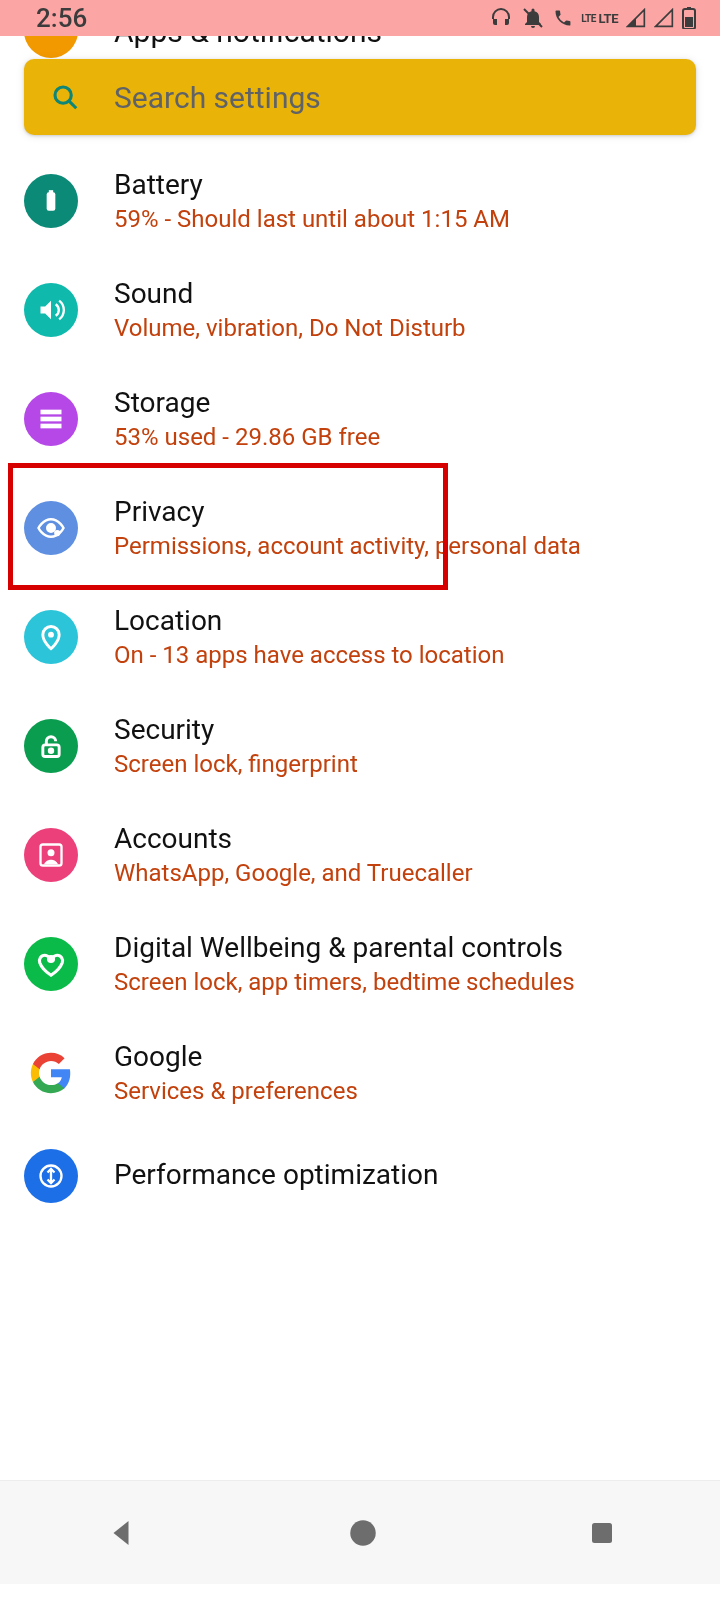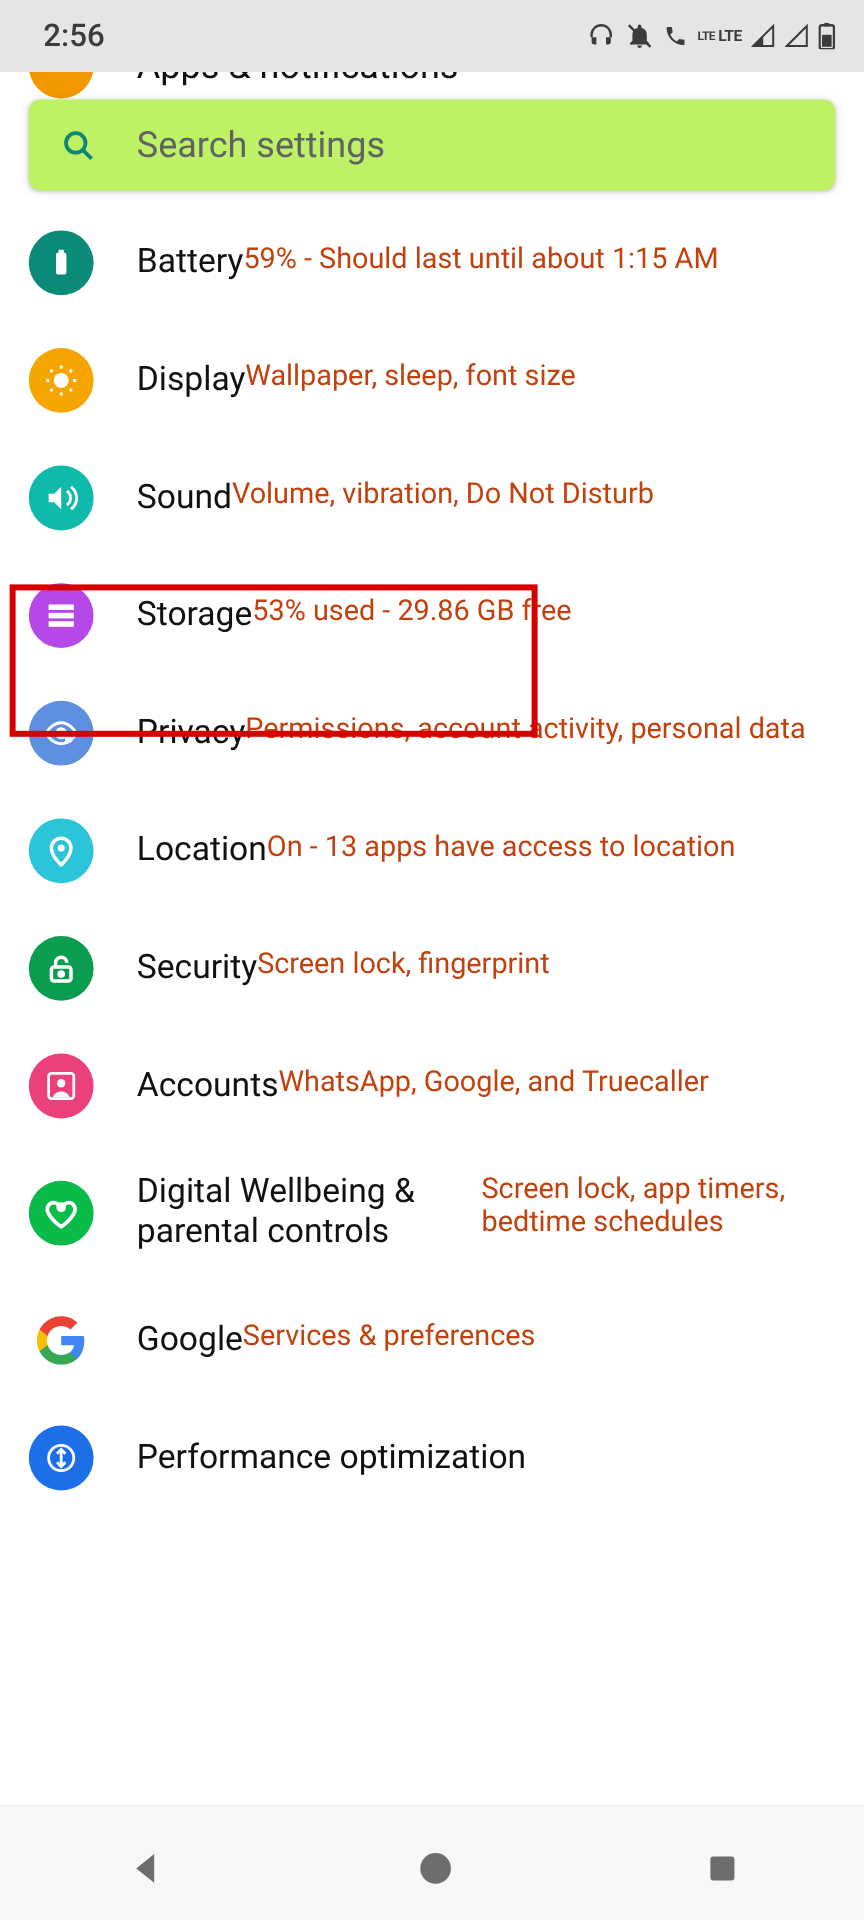--- a/index.html
+++ b/index.html
@@ -1,31 +1,31 @@
 <!DOCTYPE html>
 <html><head>
 <meta charset="utf-8">
 <style>
   * { margin: 0; padding: 0; box-sizing: border-box; }
   html, body { width: 720px; height: 1600px; font-family: Roboto, "Segoe UI", Arial, sans-serif; background: #ffffff; color: #202124; }
-  .status-bar { height: 60px; background: #e5e5e5; display: flex; justify-content: space-between; align-items: center; padding: 0 24px 0 36px; color: #3c3c3c; }
+  .status-bar { height: 36px; background: #fca5a5; display: flex; justify-content: space-between; align-items: center; padding: 0 24px 0 36px; color: #3c3c3c; }
   .status-time { font-size: 26px; font-weight: 500; }
   .status-icons { display: flex; align-items: center; gap: 8px; }
   .status-icons .ic { display: inline-flex; align-items: center; }
   .content { position: relative; height: calc(100% - 52px - 104px); overflow: hidden; background: #fff; }
   .peek { position: absolute; top: -50px; left: 0; right: 0; display: flex; align-items: center; padding: 18px 24px; }
   .peek .circle { width: 54px; height: 54px; border-radius: 50%; background: #f29900; margin-right: 36px; flex-shrink:0;}
   .peek .title { font-size: 30px; color: #111; }
-  .search-card { position: absolute; top: 23px; left: 24px; right: 24px; height: 76px; background: #bef264; border-radius: 10px; box-shadow: 0 1px 3px rgba(0,0,0,.15), 0 1px 8px rgba(0,0,0,.1); display: flex; align-items: center; padding: 0 26px; z-index: 5; }
+  .search-card { position: absolute; top: 23px; left: 24px; right: 24px; height: 76px; background: #eab308; border-radius: 10px; box-shadow: 0 1px 3px rgba(0,0,0,.15), 0 1px 8px rgba(0,0,0,.1); display: flex; align-items: center; padding: 0 26px; z-index: 5; }
   .search-card .search-ic { color: #0d8577; margin-right: 34px; }
   .search-card .placeholder { font-size: 30px; color: #5f6368; }
   .list { position: absolute; top: 110px; left: 0; right: 0; bottom: 0; }
   .row { display: flex; align-items: center; padding: 22px 24px 22px 24px; }
   .row .circle { width: 54px; height: 54px; border-radius: 50%; display: flex; align-items: center; justify-content: center; margin-right: 36px; flex-shrink: 0; }
-  .row .texts { display: flex; flex-direction: row; }
+  .row .texts { display: flex; flex-direction: column; }
   .row .title { font-size: 28px; color: #111; margin-bottom: 4px; }
   .row .sub { font-size: 24px; color: #c2410c; }
   .highlight { position: absolute; border: 5px solid #d60000; pointer-events: none; z-index: 10; }
   .nav-bar { height: 104px; background: #f7f7f7; border-top: 1px solid rgba(0,0,0,0.04); display: flex; align-items: center; justify-content: space-around; }
   .nav-bar .nav-btn { color: #6d6d6d; }
   svg { display: block; }
 </style>
 </head>
 <body>
 
@@ -95,32 +95,20 @@
           <svg width="26" height="26" viewBox="0 0 24 24" fill="#ffffff">
             <rect x="8" y="4" width="8" height="17" rx="2"></rect>
             <rect x="10" y="2" width="4" height="3"></rect>
           </svg>
         </div>
         <div class="texts">
           <div class="title">Battery</div>
           <div class="sub">59% - Should last until about 1:15 AM</div>
         </div>
       </div>
-      <div class="row" id="row-1">
-        <div class="circle" style="background: rgb(246, 165, 0);">
-          <svg width="30" height="30" viewBox="0 0 24 24" fill="none" stroke="#ffffff" stroke-width="2">
-            <circle cx="12" cy="12" r="4" fill="#ffffff"></circle>
-            <path d="M12 2v2M12 20v2M4.9 4.9l1.4 1.4M17.7 17.7l1.4 1.4M2 12h2M20 12h2M4.9 19.1l1.4-1.4M17.7 6.3l1.4-1.4"></path>
-          </svg>
-        </div>
-        <div class="texts">
-          <div class="title">Display</div>
-          <div class="sub">Wallpaper, sleep, font size</div>
-        </div>
-      </div>
       <div class="row" id="row-2">
         <div class="circle" style="background: rgb(15, 185, 172);">
           <svg width="28" height="28" viewBox="0 0 24 24" fill="#ffffff">
             <path d="M3 9v6h4l5 5V4L7 9H3z"></path>
             <path d="M16 7a6 6 0 0 1 0 10M19 4a10 10 0 0 1 0 16" fill="none" stroke="#ffffff" stroke-width="2"></path>
           </svg>
         </div>
         <div class="texts">
           <div class="title">Sound</div>
           <div class="sub">Volume, vibration, Do Not Disturb</div>

